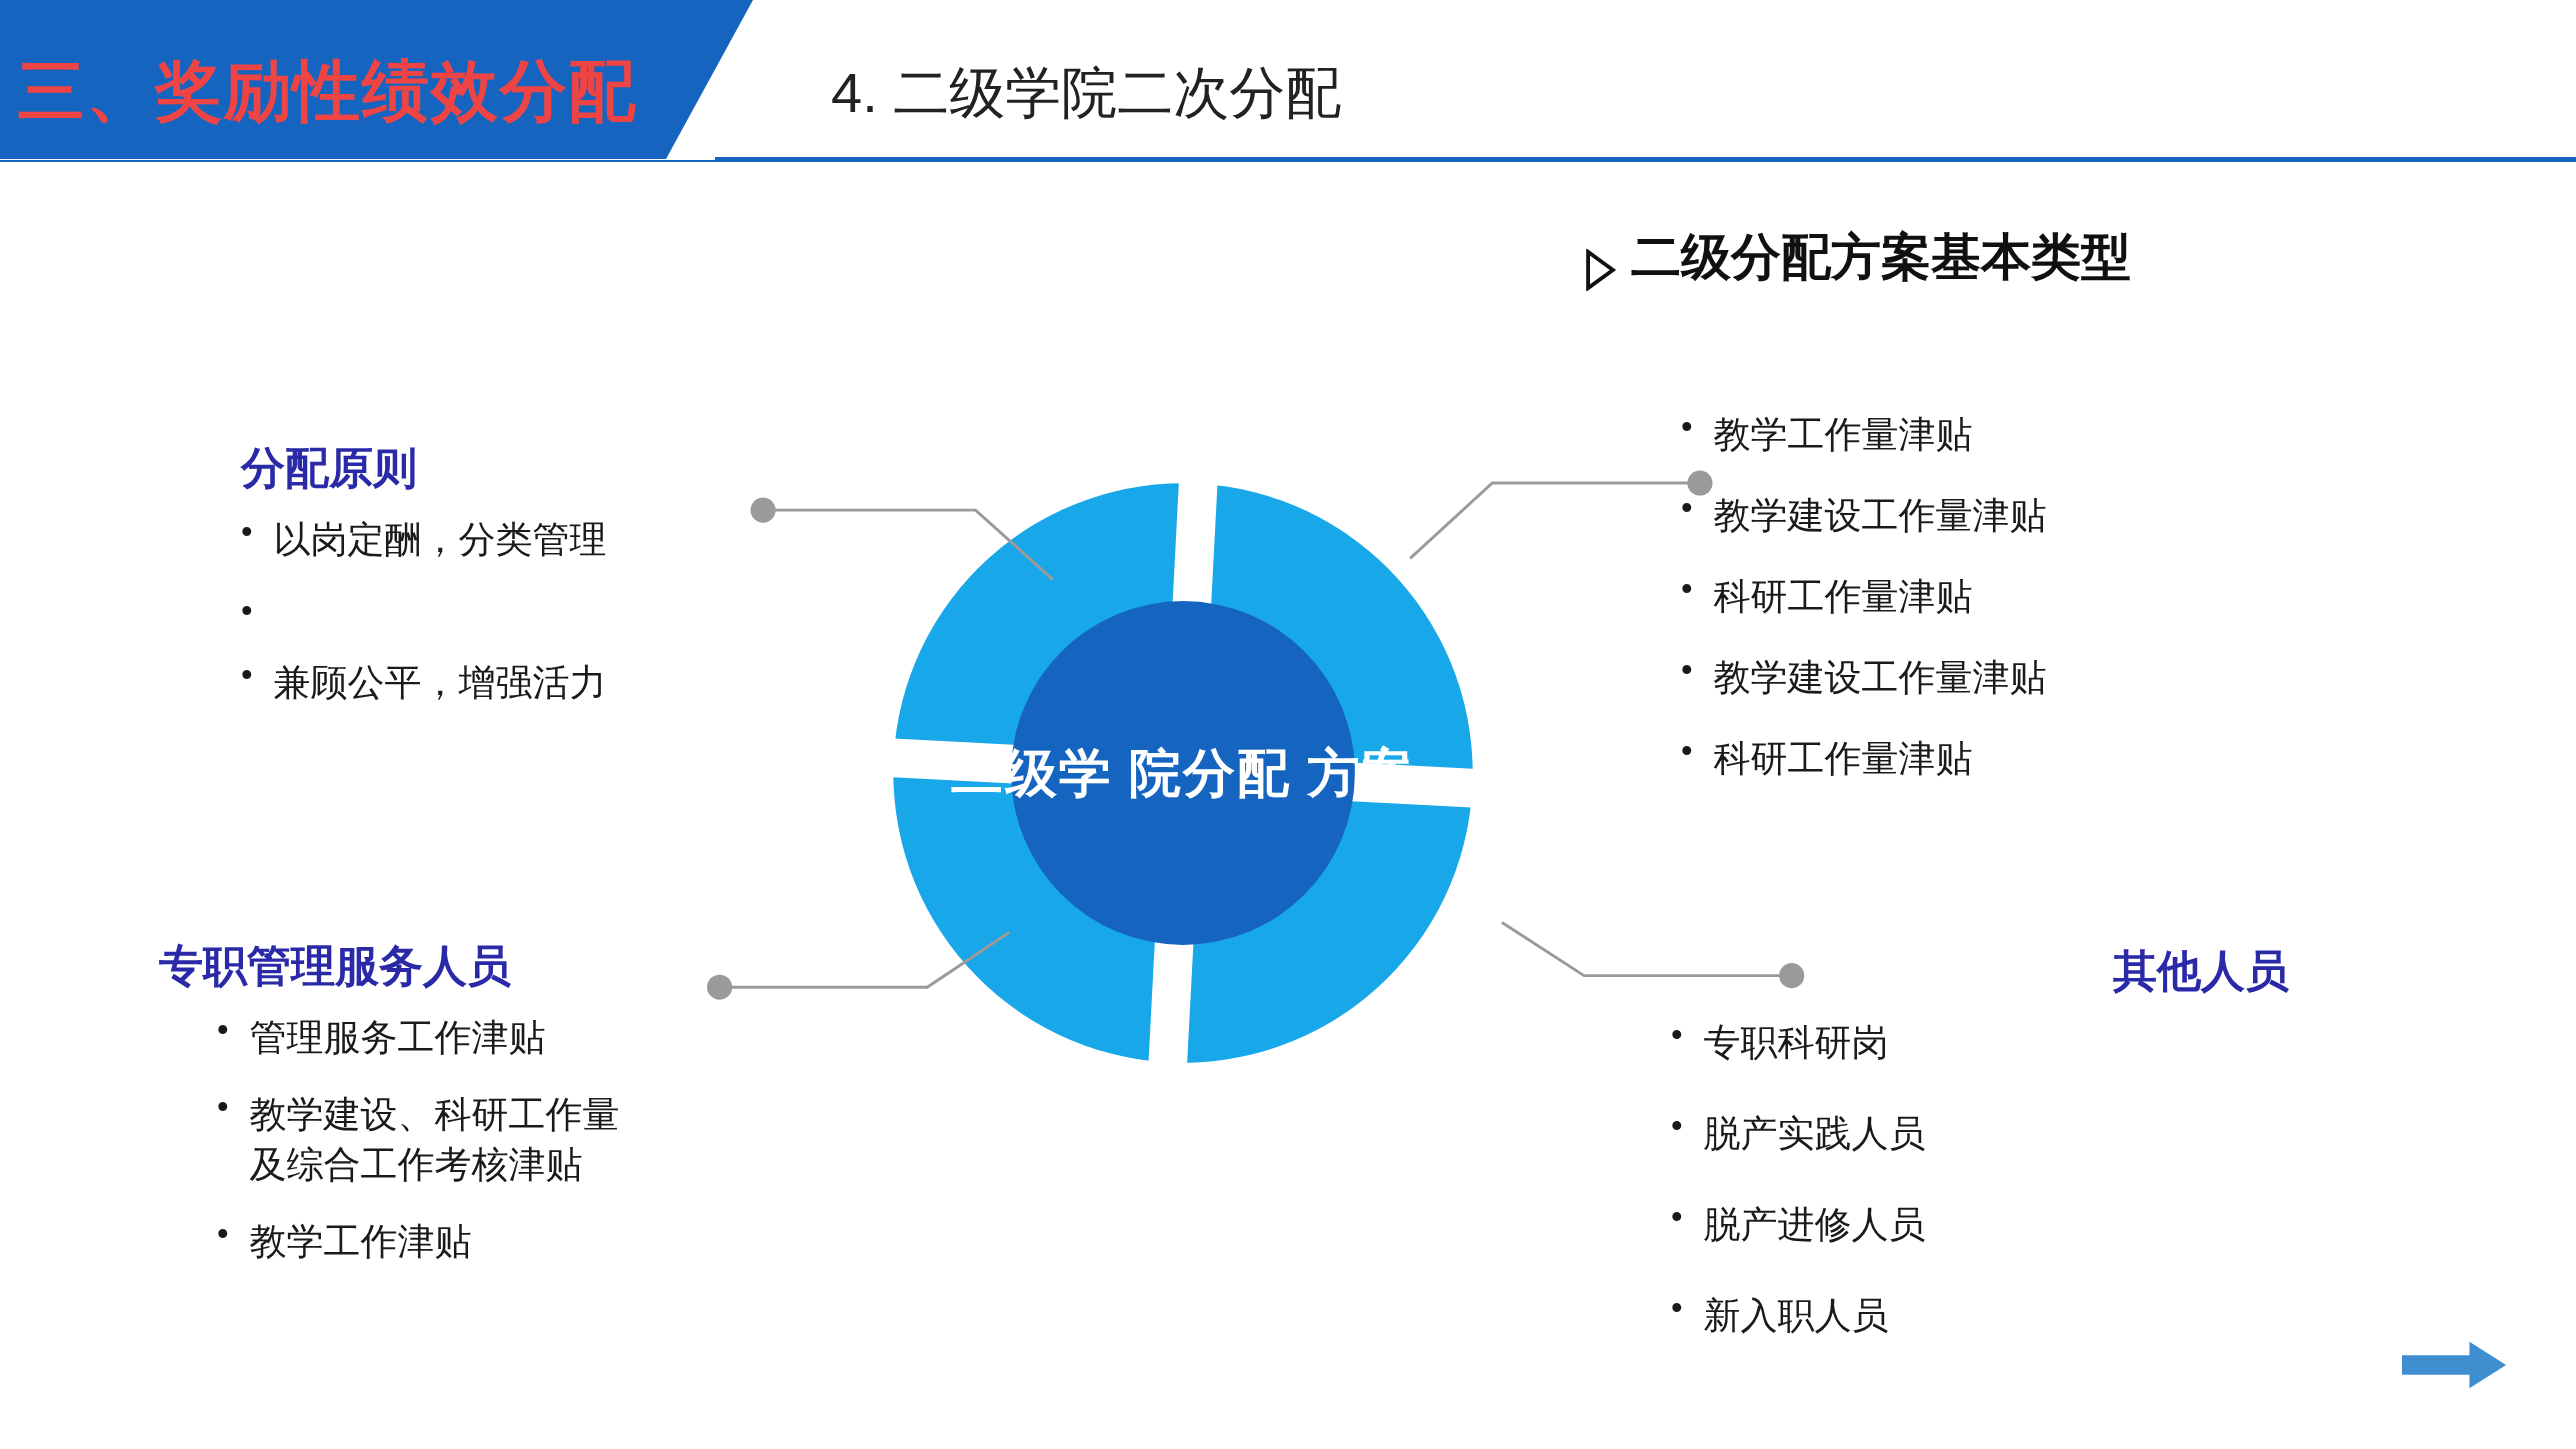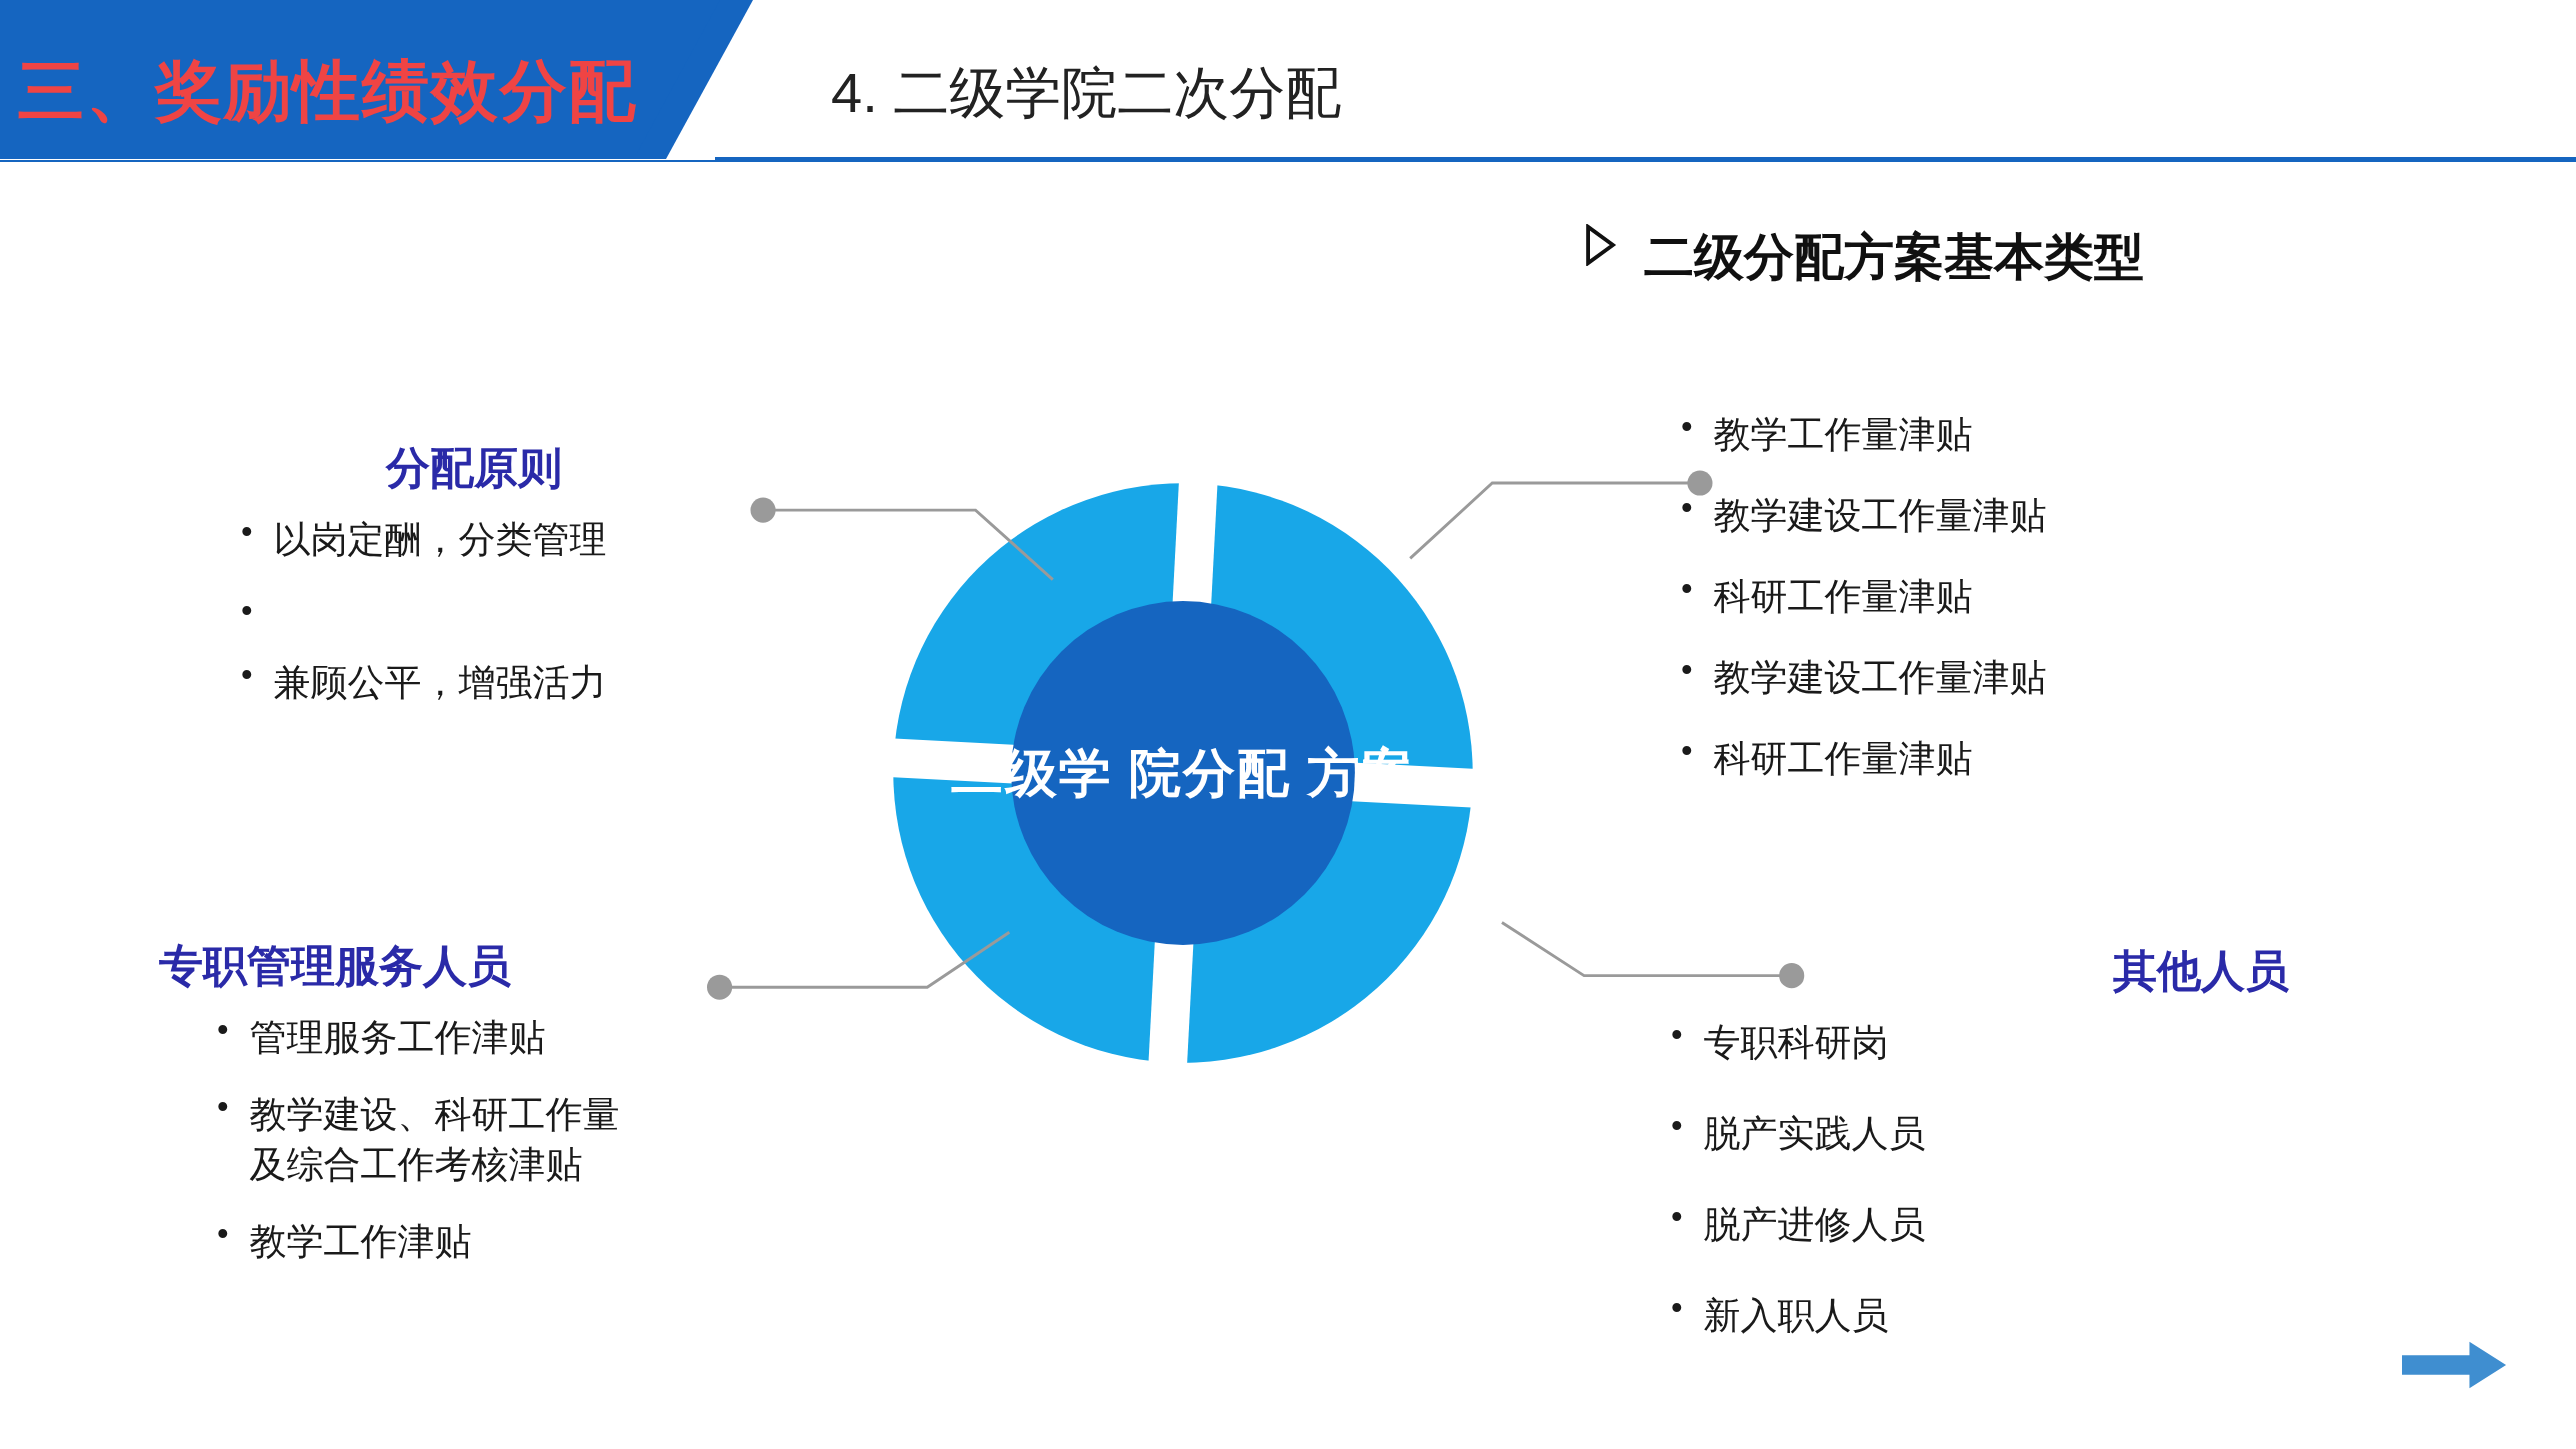--- a/index.html
+++ b/index.html
@@ -72,22 +72,22 @@
     background: #1565c0;
     z-index: 0;
   }
 
   
   .section-heading {
     position: absolute;
     top: 224px;
     left: 1584px;
     display: flex;
-    align-items: flex-start;
-    gap: 27px;
+    align-items: flex-end;
+    gap: 14px;
     z-index: 3;
   }
   .arrow-bullet {
     width: 33px;
     height: 42px;
     display: inline-block;
     position: relative;
   }
   .arrow-bullet svg { display: block; }
   .section-heading-text {
@@ -160,21 +160,21 @@
   .bullet-list li .dot {
     font-size: 33px;
     line-height: 1.05;
     color: #1a1a1a;
     flex: 0 0 auto;
   }
   .bullet-list li .txt { display: block; white-space: pre-line; line-height: 1.35; }
 
   
   #block-principles { left: 241px; top: 439px; width: 580px; }
-  #block-principles .block-title { margin-left: 145px; }
+  #block-principles .block-title { }
   #block-principles .bullet-list li { margin-bottom: 29px; }
 
   #block-teachers { left: 1681px; top: 410px; width: 753px; }
   #block-teachers .bullet-list li { margin-bottom: 31px; }
 
   #block-admin { left: 159px; top: 937px; width: 676px; }
   #block-admin .bullet-list { margin-left: 58px; }
   #block-admin .bullet-list li { margin-bottom: 27px; }
 
   #block-others { left: 1671px; top: 942px; width: 618px; text-align: right; }

